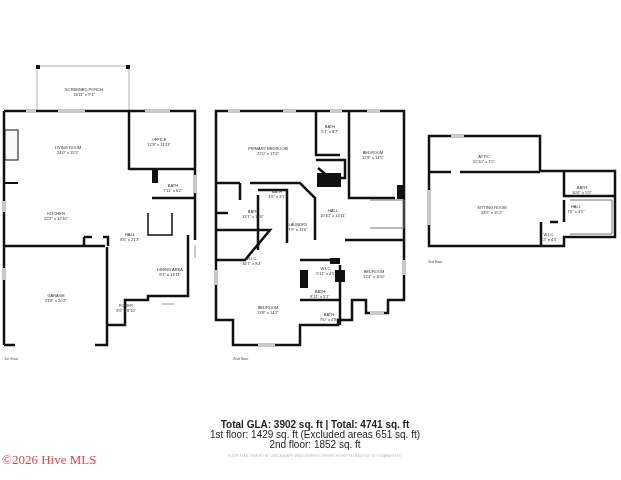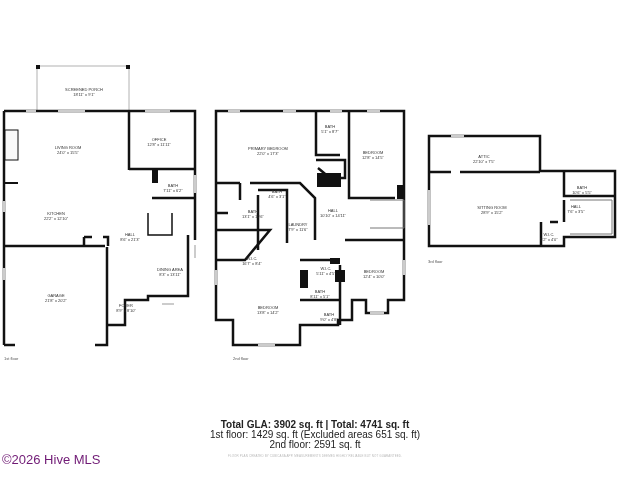--- a/index.html
+++ b/index.html
@@ -4,21 +4,21 @@
   <style>
     html, body { margin: 0; padding: 0; background: #ffffff; }
     body { width: 621px; height: 480px; position: relative; overflow: hidden; font-family: "Liberation Sans", sans-serif; }
     svg.plan { position: absolute; left: 0; top: 0; }
     .room-label { font-family: "Liberation Sans", sans-serif; font-size: 4px; fill: #333; text-anchor: middle; }
     .floor-label { font-family: "Liberation Sans", sans-serif; font-size: 4px; fill: #555; }
     .summary { position: absolute; left: 200px; top: 420px; width: 230px; text-align: center; color: #222; }
     .summary .total { font-size: 10px; font-weight: bold; line-height: 10px; }
     .summary .line { font-size: 10px; line-height: 10px; }
     .summary .disclaimer { font-size: 3px; color: #bbb; line-height: 6px; margin-top: 3px; letter-spacing: 0.1px; }
-    .copyright { position: absolute; left: 2px; top: 452px; font-size: 13px; color: #701a75; font-family: Liberation Sans, sans-serif; }
+    .copyright { position: absolute; left: 2px; top: 452px; font-size: 13px; color: #ef4444; font-family: Liberation Serif, serif; }
   </style>
 </head>
 <body>
 
 <svg class="plan" width="621" height="480" viewBox="0 0 621 480">
   <g stroke="#111" stroke-width="2.5" fill="none">
 
     <rect x="37" y="66" width="92" height="45" stroke="#ccc" stroke-width="1.5"></rect>
     <rect x="36" y="65" width="4" height="4" fill="#111" stroke="none"></rect>
     <rect x="126" y="65" width="4" height="4" fill="#111" stroke="none"></rect>
@@ -161,17 +161,17 @@
   <g>
     <text class="floor-label" x="4" y="360">1st floor</text>
     <text class="floor-label" x="233" y="360">2nd floor</text>
     <text class="floor-label" x="428" y="263">3rd floor</text>
   </g>
 </svg>
 
 <div class="summary">
   <div class="total">Total GLA: 3902 sq. ft | Total: 4741 sq. ft</div>
   <div class="line">1st floor: 1429 sq. ft (Excluded areas 651 sq. ft)</div>
-  <div class="line">2nd floor: 2591 sq. ft</div>
+  <div class="line">2nd floor: 1852 sq. ft</div>
   <div class="disclaimer">FLOOR PLAN CREATED BY CUBICASA APP. MEASUREMENTS DEEMED HIGHLY RELIABLE BUT NOT GUARANTEED.</div>
 </div>
 
 <div class="copyright">©2026 Hive MLS</div>
 
 </body></html>

